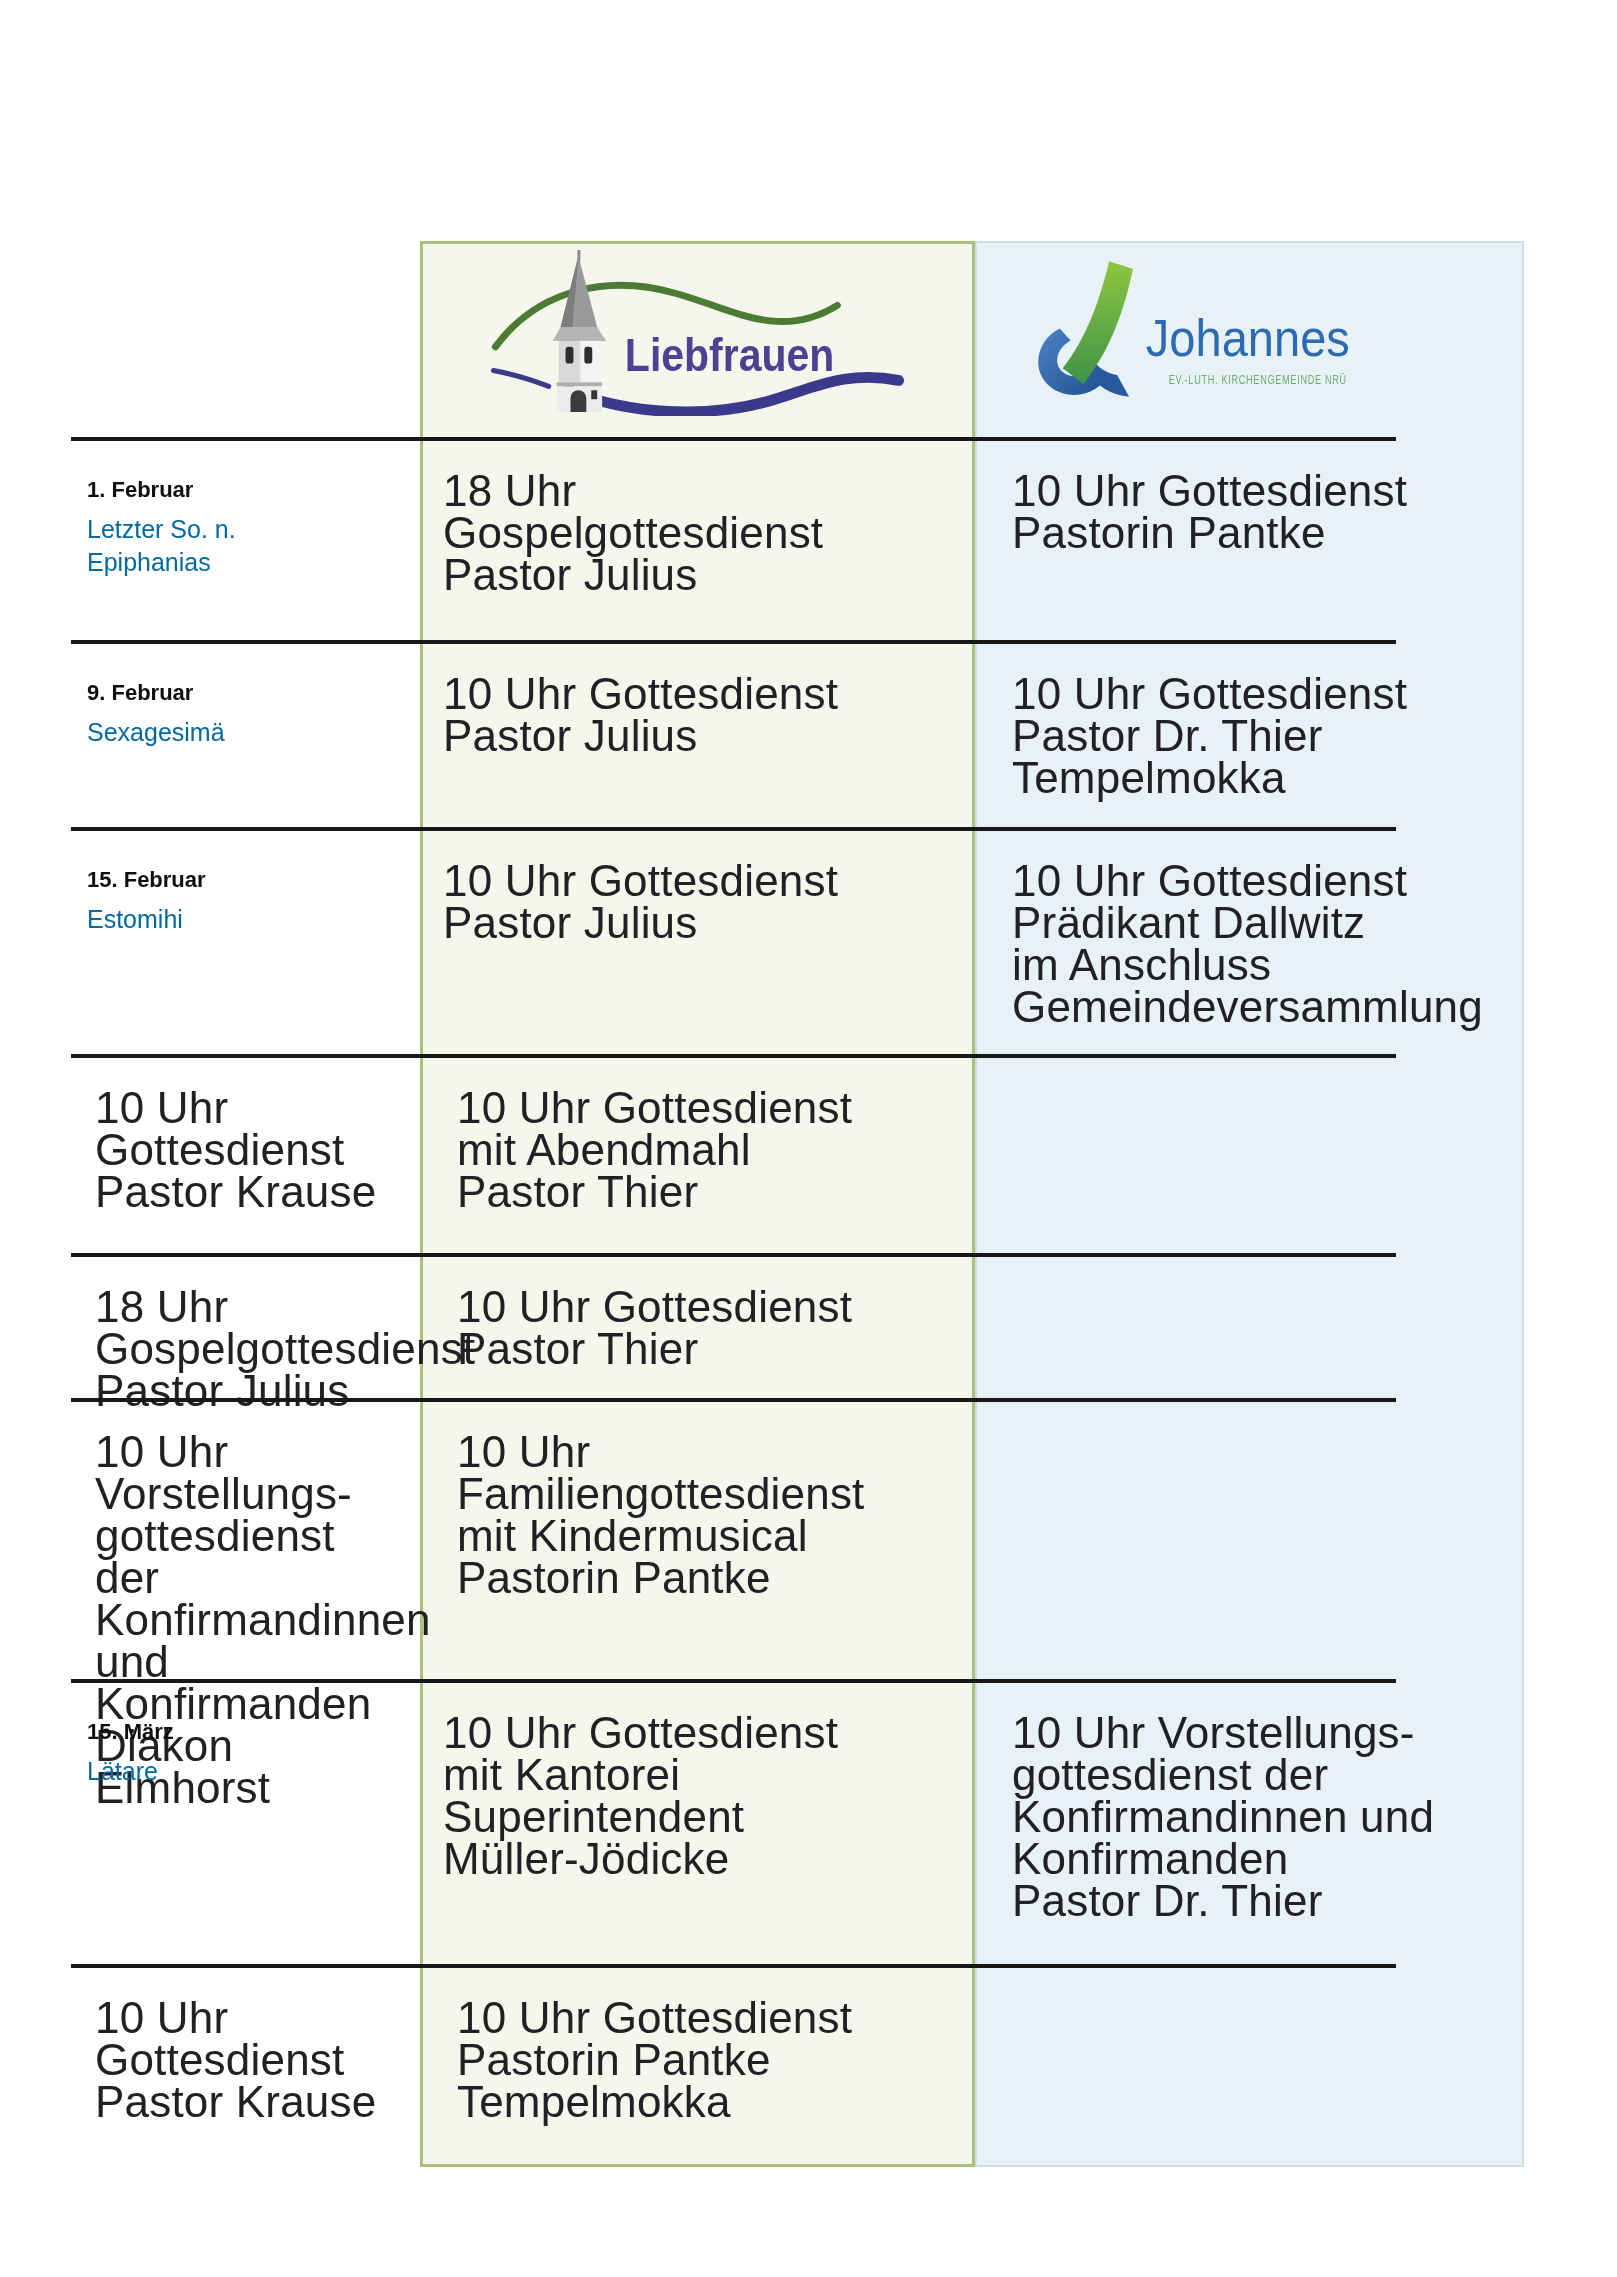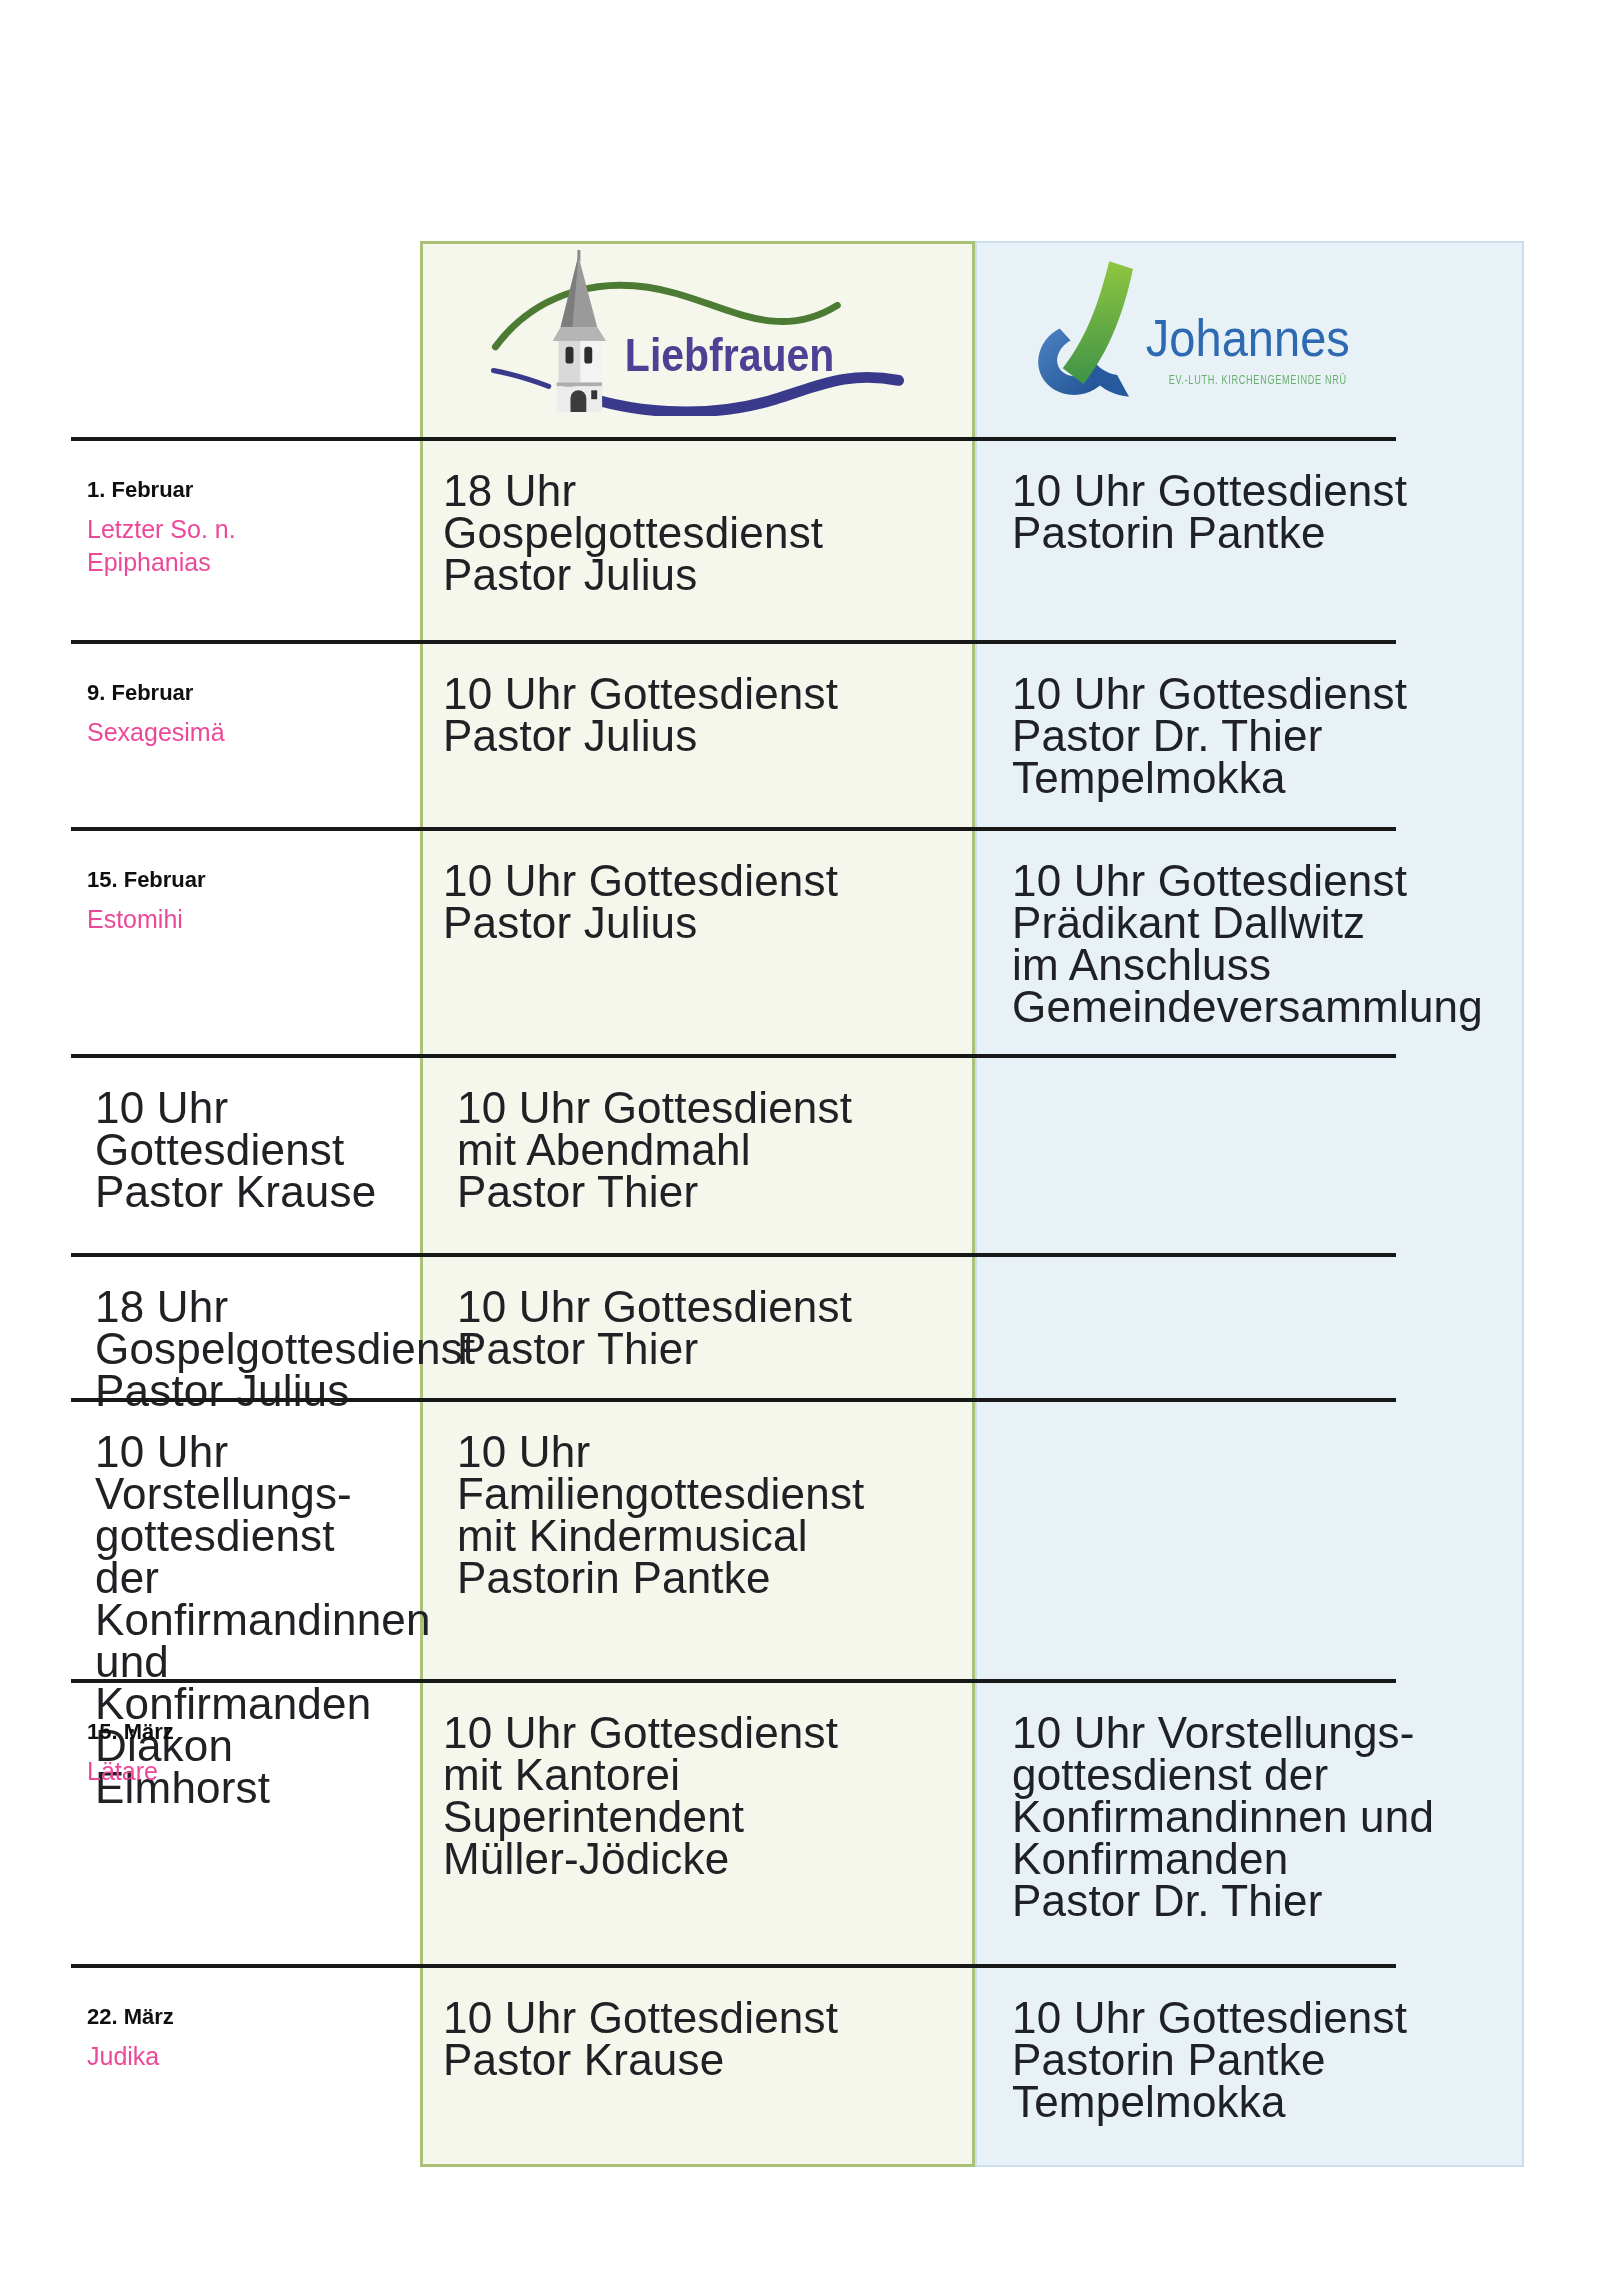--- a/index.html
+++ b/index.html
@@ -19,21 +19,21 @@
   .logo svg{display:block;width:100%;height:100%;}
 
   
   .grid{position:absolute;left:71px;top:241px;width:1453px;z-index:1;}
   .header-spacer{height:198px;}
   .row{position:relative;display:grid;grid-template-columns:348px 555px 549px;}
   .rule{position:absolute;left:0;top:-2px;width:1325px;height:4px;background:var(--rule);z-index:3;}
   .cell{box-sizing:border-box;}
   .cell-date{padding:31px 10px 0 16px;background:transparent;}
   .date-title{font-size:22px;line-height:40px;font-weight:bold;color:var(--date-text);}
-  .date-sub{font-size:25px;line-height:33px;color:#ec4899;margin-top:3px;}
+  .date-sub{font-size:25px;line-height:33px;color:#0369a1;margin-top:3px;}
   .cell-lf{padding:31px 18px 0 24px;}
   .cell-jh{padding:31px 18px 0 38px;}
   .service{font-size:44px;line-height:42px;letter-spacing:0.2px;color:var(--text);}
   .multiline{white-space:pre-line;}
 </style>
 </head>
 <body>
 
 <div class="page">
 
@@ -169,24 +169,20 @@
 Müller-Jödicke</div>
       <div class="cell cell-jh service multiline">10 Uhr Vorstellungs-
 gottesdienst der
 Konfirmandinnen und
 Konfirmanden
 Pastor Dr. Thier</div>
     </div>
 
     <div class="row" style="height:201px;">
       <div class="rule"></div>
-      <div class="cell cell-date">
-        <div class="date-title">22. März</div>
-        <div class="date-sub multiline">Judika</div>
-      </div>
       <div class="cell cell-lf service multiline">10 Uhr Gottesdienst
 Pastor Krause</div>
       <div class="cell cell-jh service multiline">10 Uhr Gottesdienst
 Pastorin Pantke
 Tempelmokka</div>
     </div>
   </div>
 
 </div>
 

